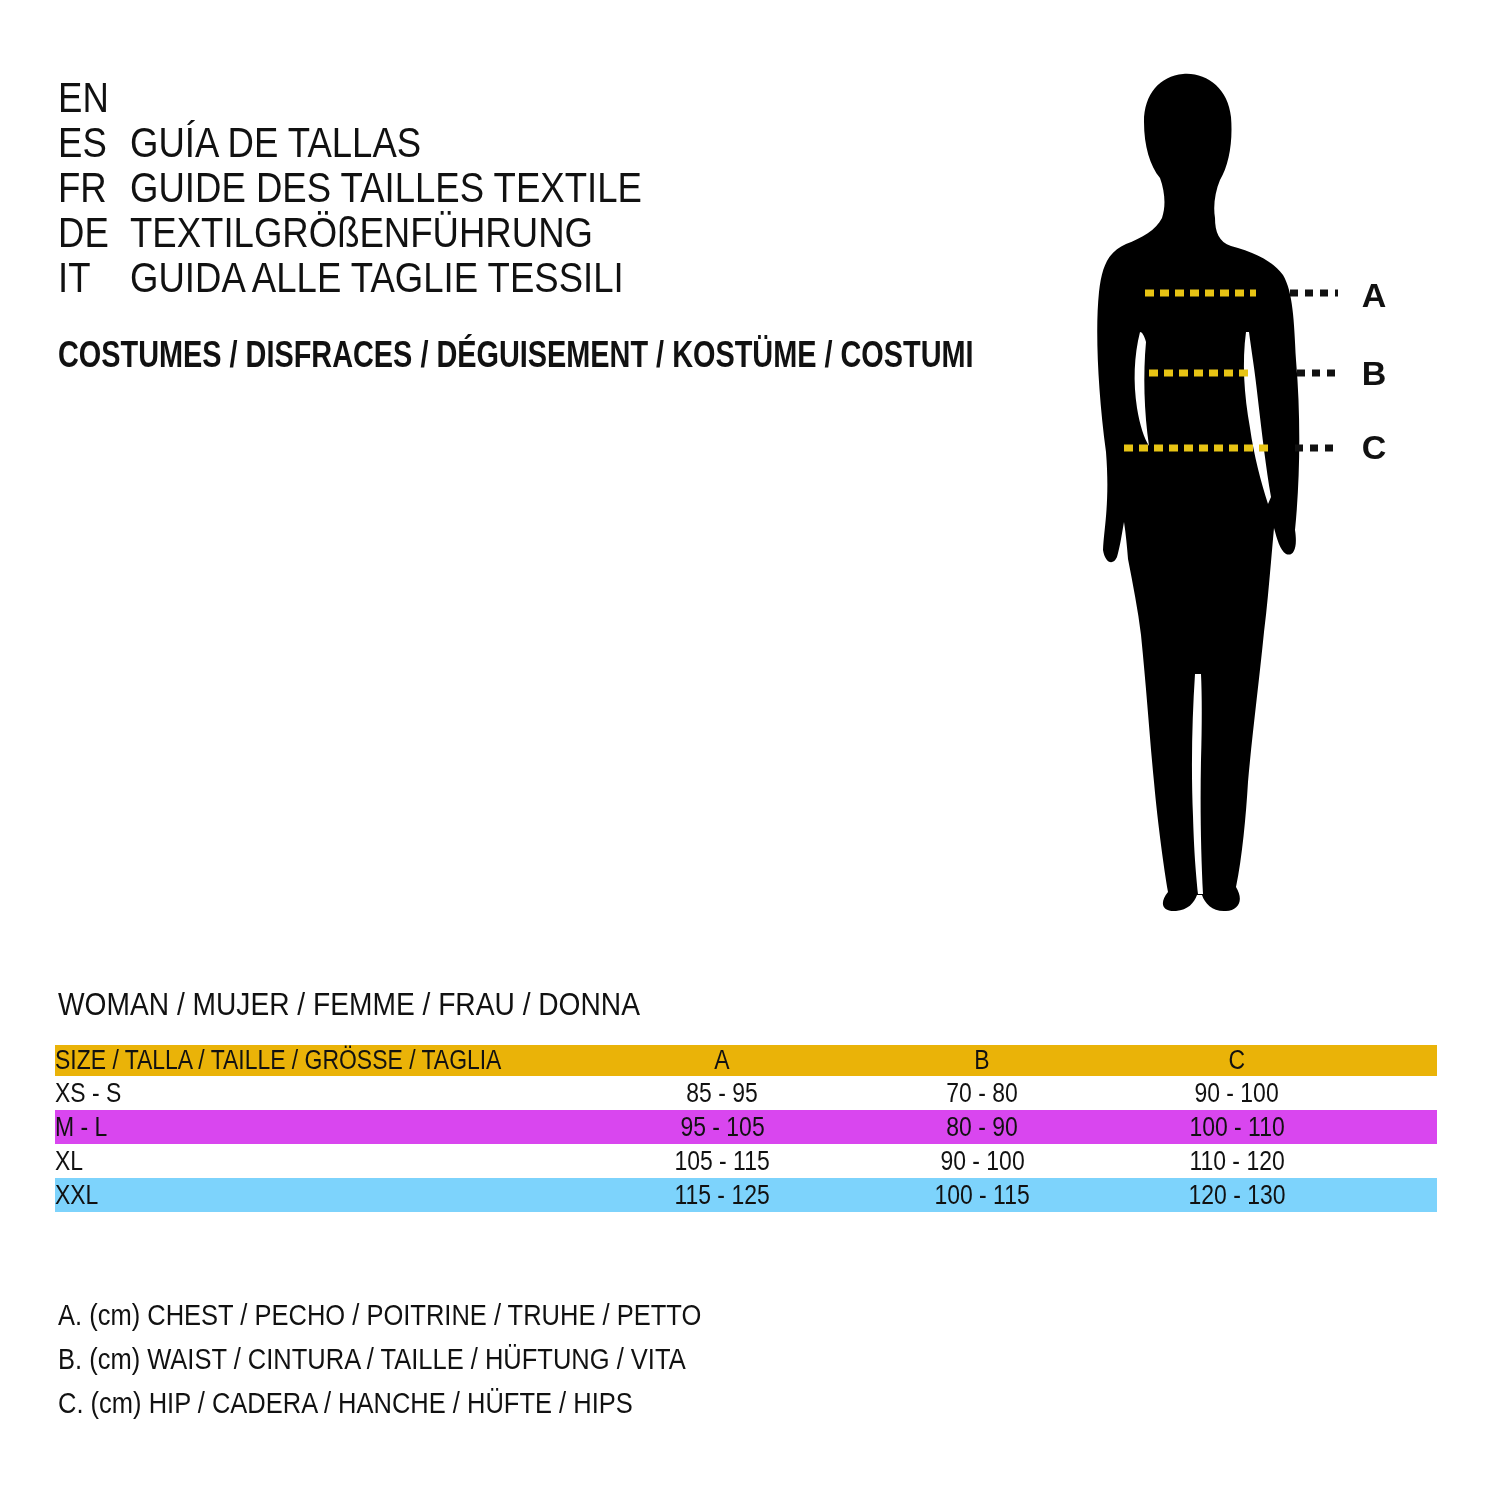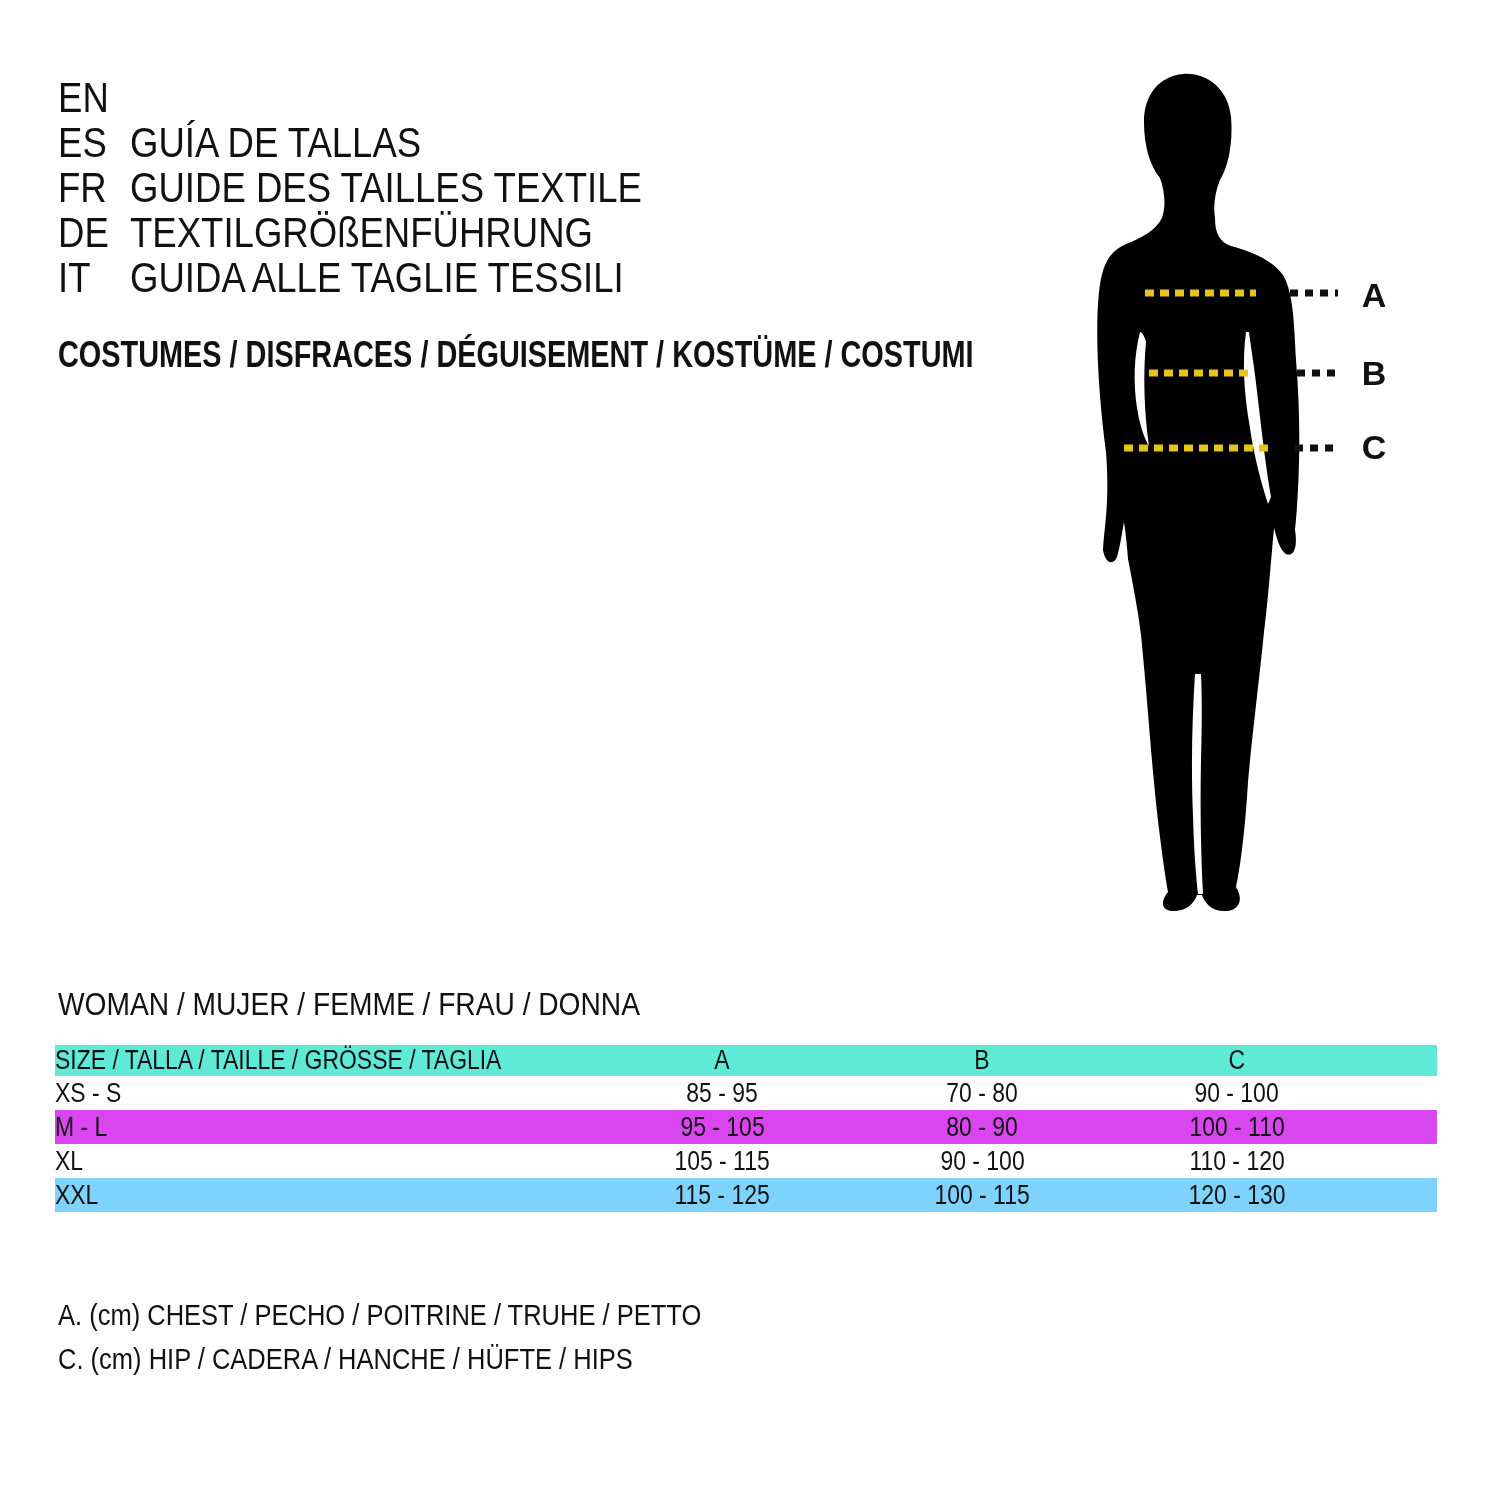--- a/index.html
+++ b/index.html
@@ -153,21 +153,21 @@
 
   <table class="size-table">
     <colgroup>
       <col style="width:38%">
       <col style="width:20.6%">
       <col style="width:17%">
       <col style="width:19.8%">
       <col style="width:4.6%">
     </colgroup>
     <thead>
-      <tr style="background:#5eead4;">
+      <tr style="background:#eab308;">
         <th class="col-size"><span class="cx">SIZE / TALLA / TAILLE / GRÖSSE / TAGLIA</span></th>
         <th class="col-val"><span class="cxc">A</span></th>
         <th class="col-val"><span class="cxc">B</span></th>
         <th class="col-val"><span class="cxc">C</span></th>
         <th></th>
       </tr>
     </thead>
     <tbody>
       <tr>
         <td class="col-size"><span class="cx">XS - S</span></td>
@@ -195,16 +195,17 @@
         <td class="col-val"><span class="cxc">115 - 125</span></td>
         <td class="col-val"><span class="cxc">100 - 115</span></td>
         <td class="col-val"><span class="cxc">120 - 130</span></td>
         <td></td>
       </tr>
     </tbody>
   </table>
 
   <div class="legend-block">
     <div class="legend-line"><span class="cx">A. (cm) CHEST / PECHO / POITRINE / TRUHE / PETTO</span></div>
+    <div class="legend-line"><span class="cx">B. (cm) WAIST / CINTURA / TAILLE / HÜFTUNG / VITA</span></div>
     <div class="legend-line"><span class="cx">C. (cm) HIP / CADERA / HANCHE / HÜFTE / HIPS</span></div>
   </div>
 
 </div>
 
 </body></html>

